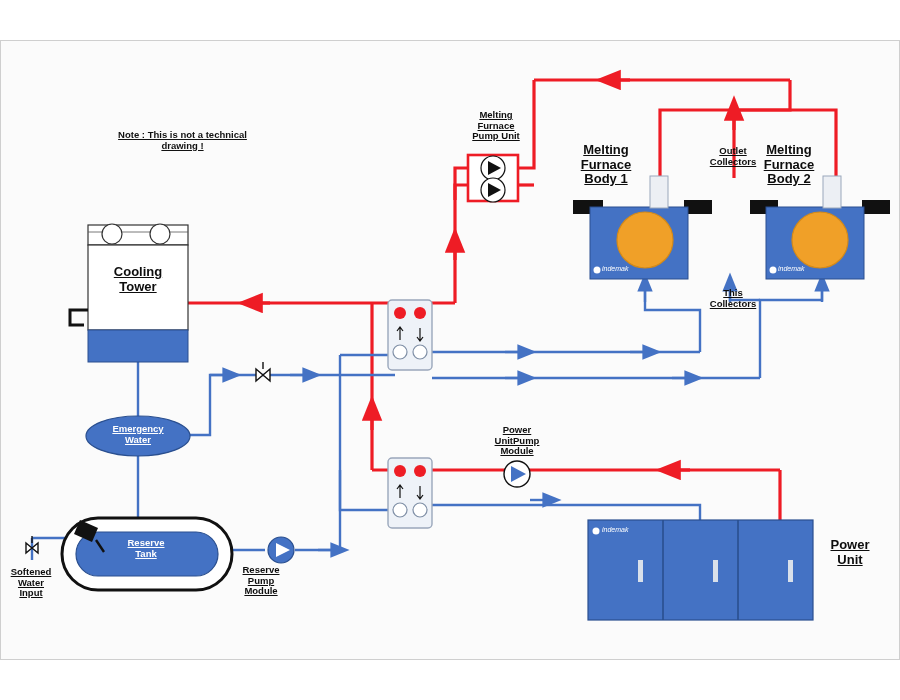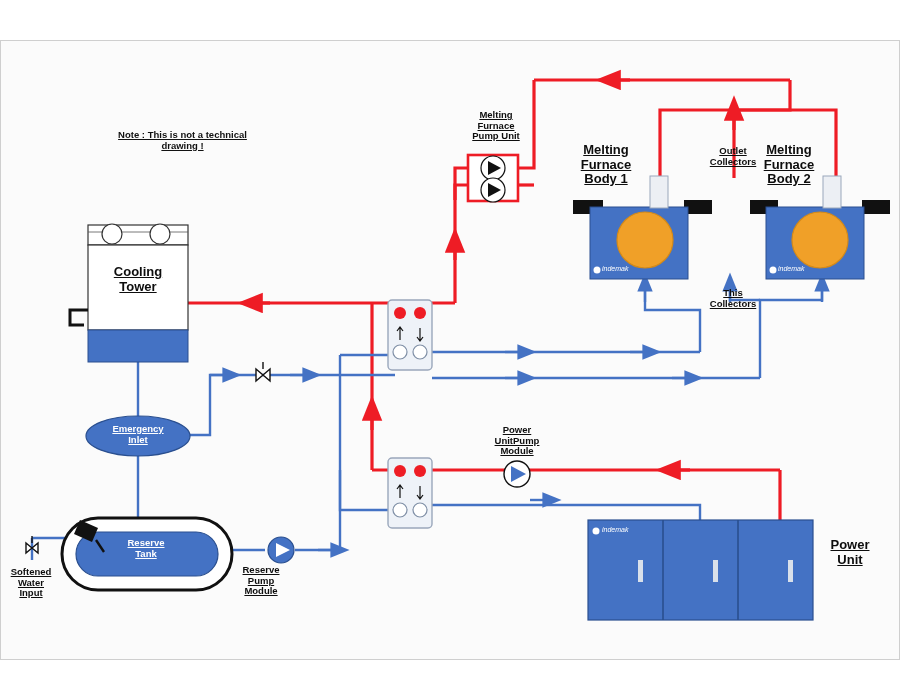--- a/index.html
+++ b/index.html
@@ -241,21 +241,21 @@
     </g>
   </svg>
 
   <div class="lbl lbl-note" style="left:110px; top:130px; width:145px;">Note : This is not a technical
 drawing !</div>
 
   <div class="lbl lbl-md" style="left:92px; top:265px; width:92px;">Cooling
 Tower</div>
 
   <div class="lbl lbl-sm" style="left:92px; top:424px; width:92px; color:#ffffff;">Emergency
-Inlet</div>
+Water</div>
 
   <div class="lbl lbl-sm" style="left:100px; top:538px; width:92px; color:#ffffff;">Reserve
 Tank</div>
 
   <div class="lbl lbl-sm" style="left:230px; top:565px; width:62px;">Reserve
 Pump
 Module</div>
 
   <div class="lbl lbl-sm" style="left:0px; top:567px; width:62px;">Softened
 Water

